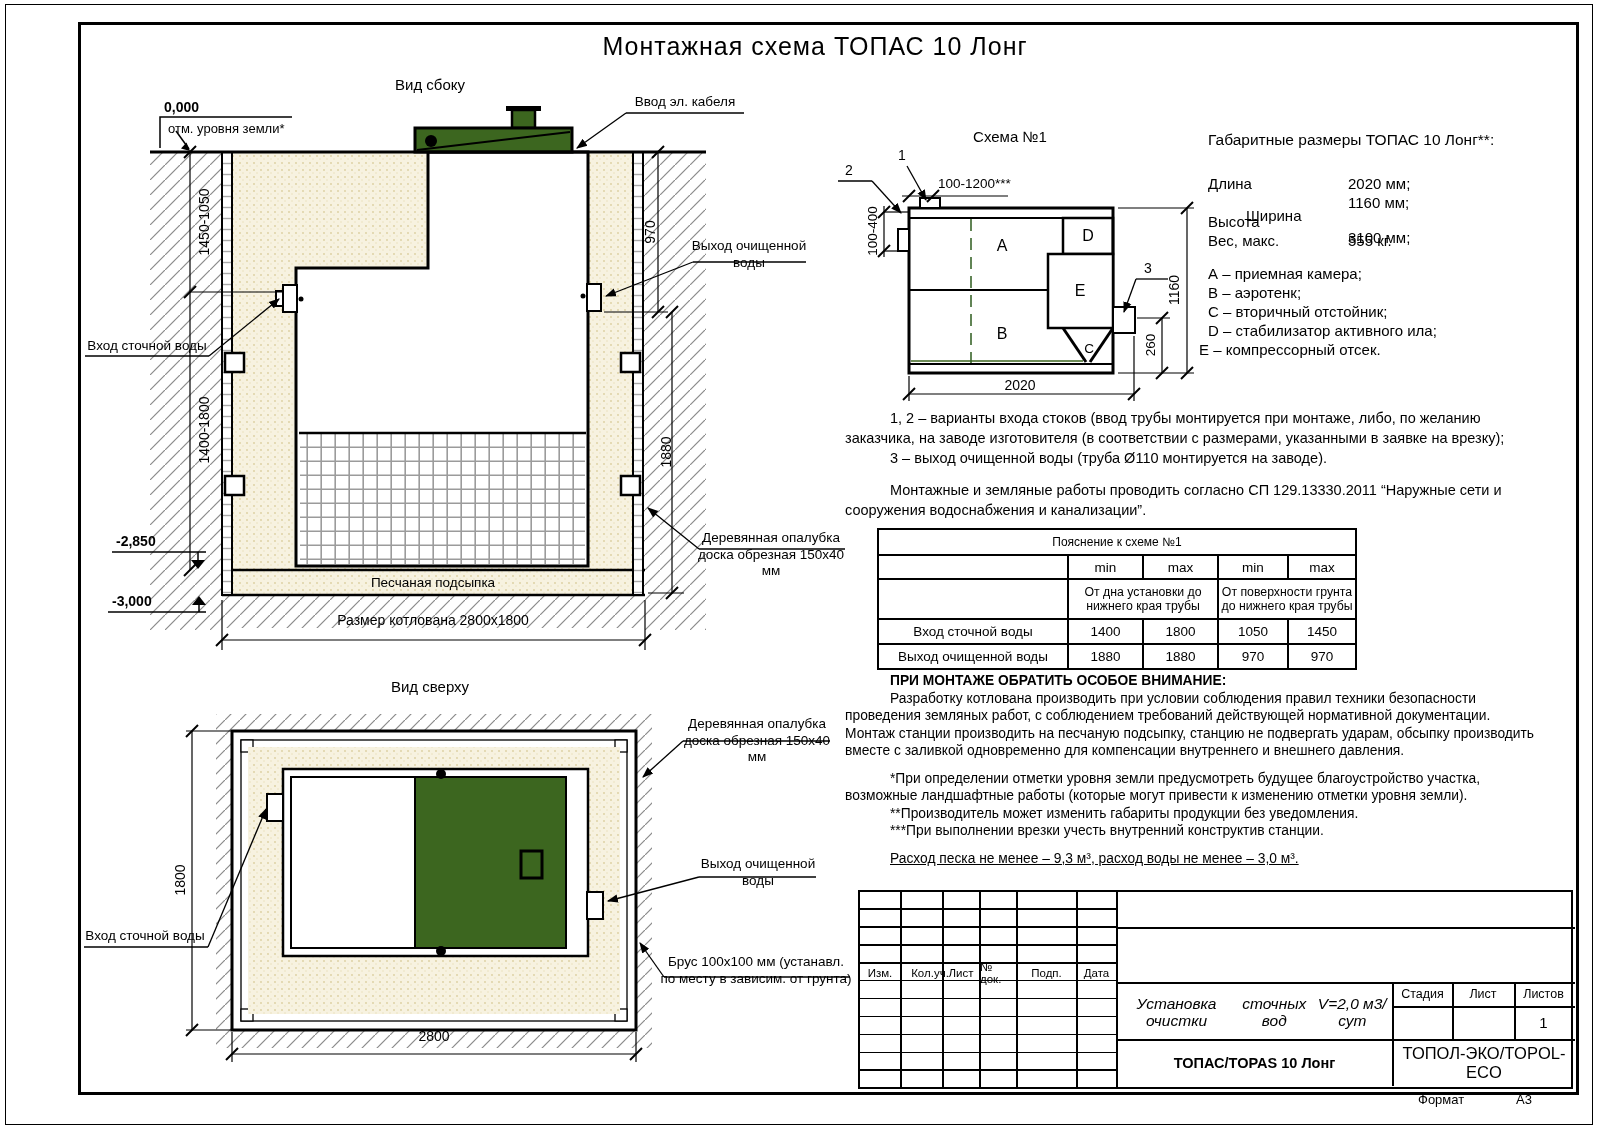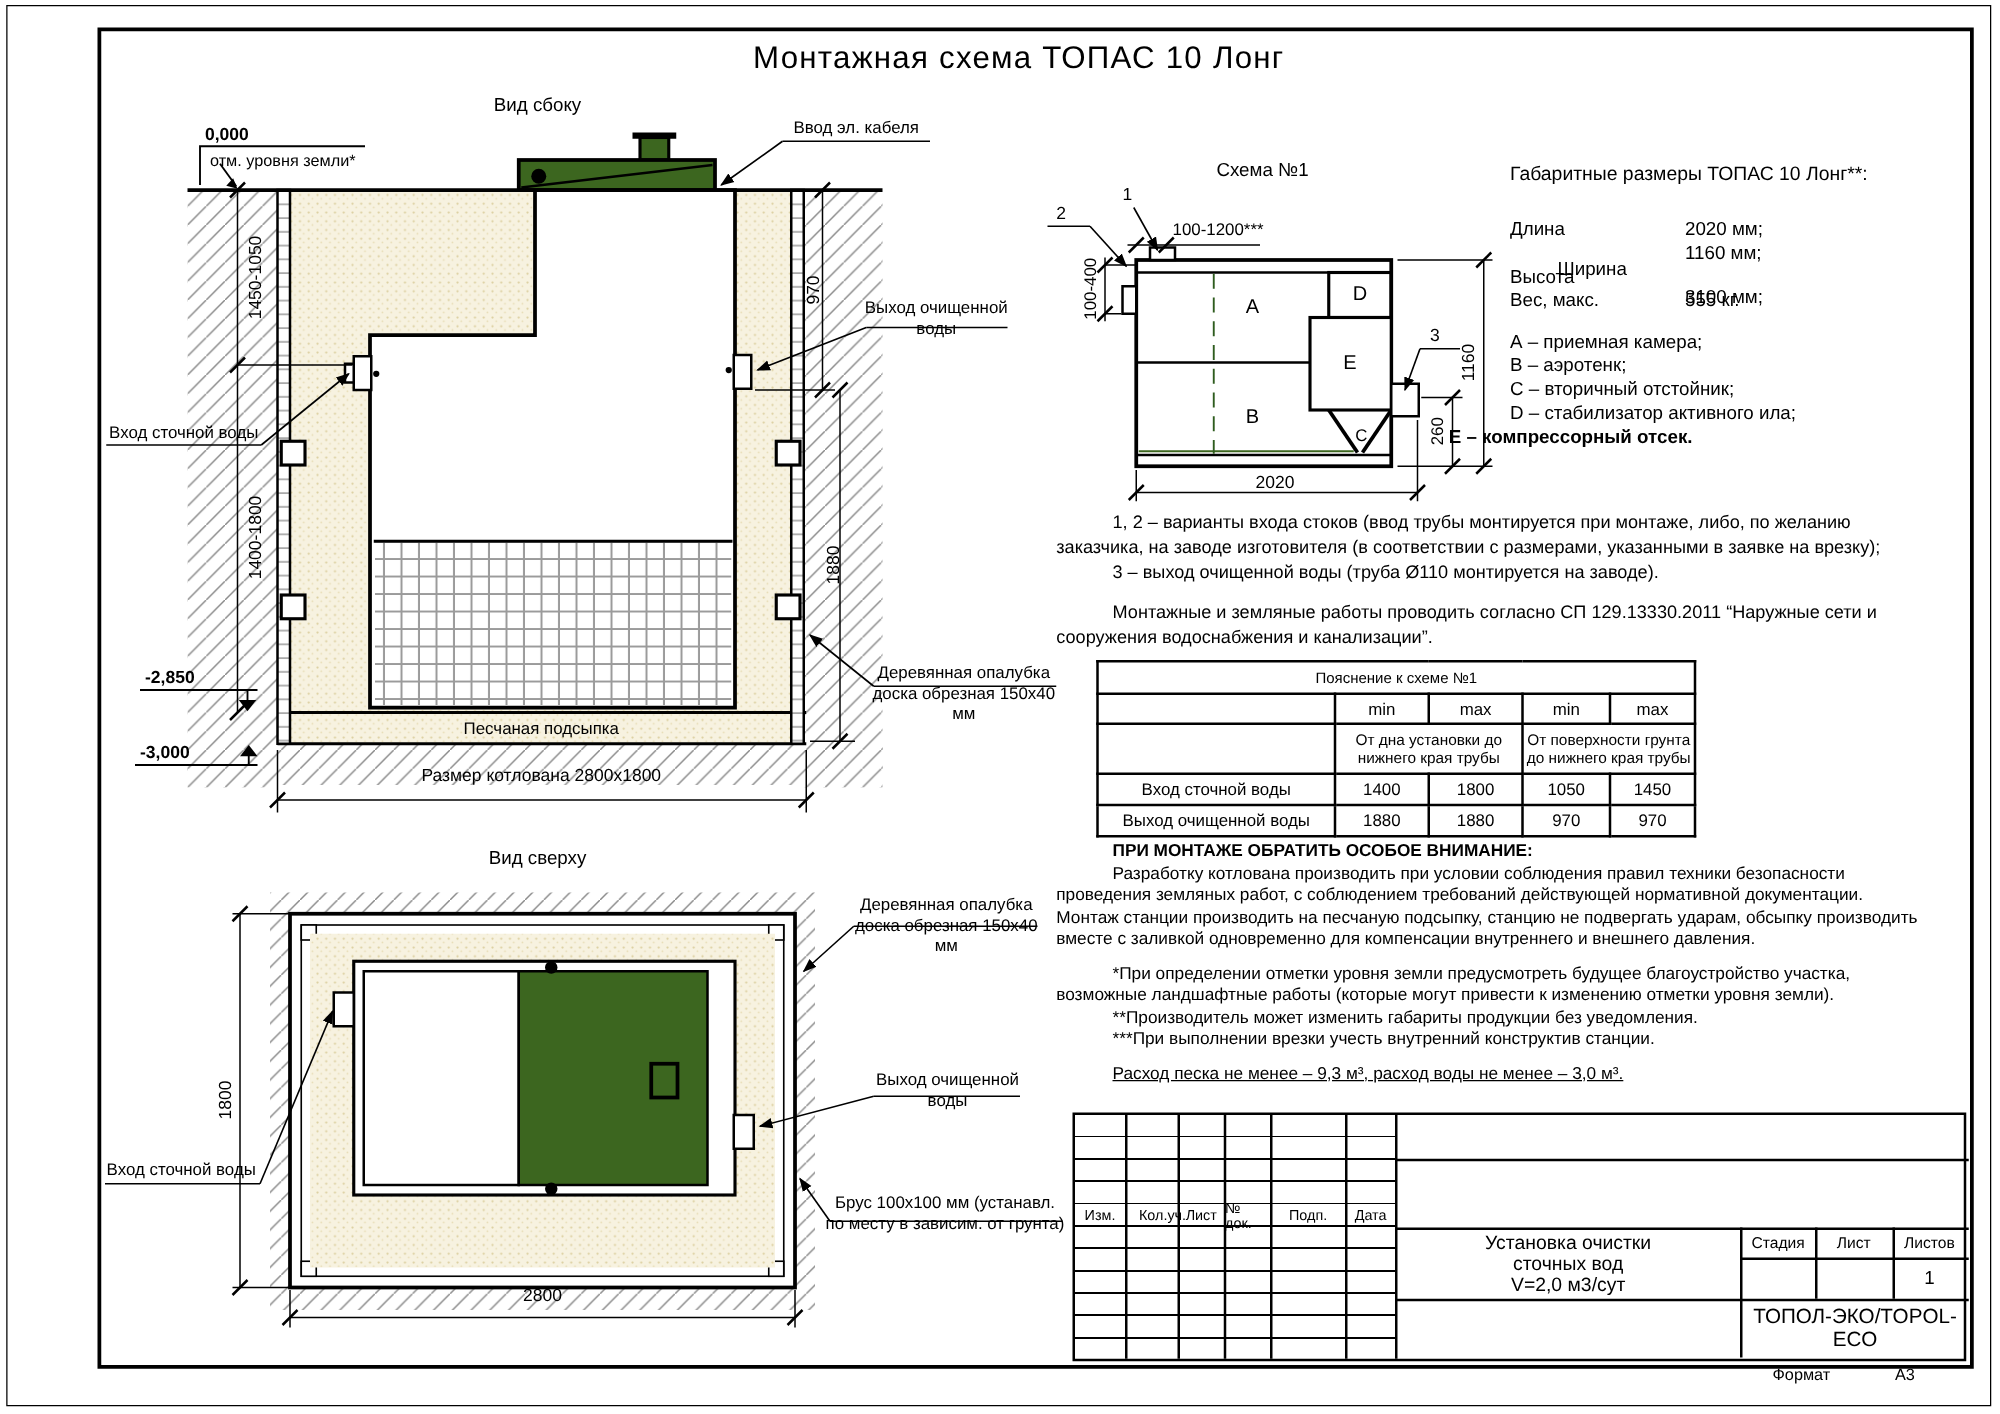--- a/index.html
+++ b/index.html
@@ -296,21 +296,21 @@
   <div class="txt spec" style="left:1246px;top:193px;margin-top:13px;">Ширина</div>
   <div class="txt spec" style="left:1348px;top:193px;">1160 мм;</div>
   <div class="txt spec" style="left:1208px;top:212px;">Высота</div>
   <div class="txt spec" style="left:1348px;top:212px;margin-top:16px;">3100 мм;</div>
   <div class="txt spec" style="left:1208px;top:231px;">Вес, макс.</div>
   <div class="txt spec" style="left:1348px;top:231px;">555 кг.</div>
   <div class="txt spec" style="left:1208px;top:264px;">А – приемная камера;</div>
   <div class="txt spec" style="left:1208px;top:283px;">В – аэротенк;</div>
   <div class="txt spec" style="left:1208px;top:302px;">С – вторичный отстойник;</div>
   <div class="txt spec" style="left:1208px;top:321px;">D – стабилизатор активного ила;</div>
-  <div class="txt spec" style="left:1159px;top:340px;font-weight:bold;">Е – компрессорный отсек.</div>
+  <div class="txt spec" style="left:1199px;top:340px;">Е – компрессорный отсек.</div>
 
   <div class="notes">
     <p>1, 2 – варианты входа стоков (ввод трубы монтируется при монтаже, либо, по желанию заказчика, на заводе изготовителя (в соответствии с размерами, указанными в заявке на врезку);</p>
     <p>3 – выход очищенной воды (труба Ø110 монтируется на заводе).</p>
     <p class="p3">Монтажные и земляные работы проводить согласно СП 129.13330.2011 “Наружные сети и сооружения водоснабжения и канализации”.</p>
   </div>
 
   <div class="txt" style="left:877px;top:528px;">
     <table class="expl">
       <colgroup>
@@ -378,26 +378,27 @@
     <div class="revhead" style="left:157px;width:59px;">Подп.</div>
     <div class="revhead" style="left:217px;width:39px;">Дата</div>
 
     <div class="abs hl" style="left:257px;top:35px;width:458px;"></div>
     <div class="abs hl" style="left:257px;top:90px;width:458px;height:2px;"></div>
     <div class="abs hl" style="left:257px;top:147px;width:458px;height:2px;"></div>
     <div class="abs vl2" style="left:532px;top:90px;height:104px;"></div>
     <div class="abs vl" style="left:592px;top:90px;height:57px;"></div>
     <div class="abs vl" style="left:654px;top:90px;height:57px;"></div>
     <div class="abs hl" style="left:532px;top:114px;width:183px;"></div>
-    <div class="abs cell" style="left:257px;top:92px;width:275px;height:55px;flex-direction:column;font-size:15.5px;line-height:17px;">
+    <div class="abs cell" style="left:257px;top:92px;width:275px;height:55px;flex-direction:row;font-size:15.5px;line-height:17px;font-style:italic;">
       <span>Установка очистки</span>
       <span>сточных вод</span>
       <span>V=2,0 м3/сут</span>
     </div>
     <div class="abs cell" style="left:533px;top:91px;width:59px;height:22px;font-size:12.5px;">Стадия</div>
     <div class="abs cell" style="left:593px;top:91px;width:60px;height:22px;font-size:12.5px;">Лист</div>
     <div class="abs cell" style="left:655px;top:91px;width:57px;height:22px;font-size:12.5px;">Листов</div>
     <div class="abs cell" style="left:655px;top:115px;width:57px;height:31px;font-size:15px;">1</div>
+    <div class="abs cell" style="left:257px;top:149px;width:275px;height:44px;font-size:14.5px;font-weight:bold;">ТОПАС/TOPAS 10 Лонг</div>
     <div class="abs cell" style="left:533px;top:149px;width:182px;height:44px;font-size:16.5px;">ТОПОЛ-ЭКО/TOPOL-ECO</div>
   </div>
   <div class="txt" style="left:1418px;top:1092px;font-size:13px;">Формат</div>
   <div class="txt" style="left:1516px;top:1092px;font-size:13px;">А3</div>
 </div>
 
 </body></html>

